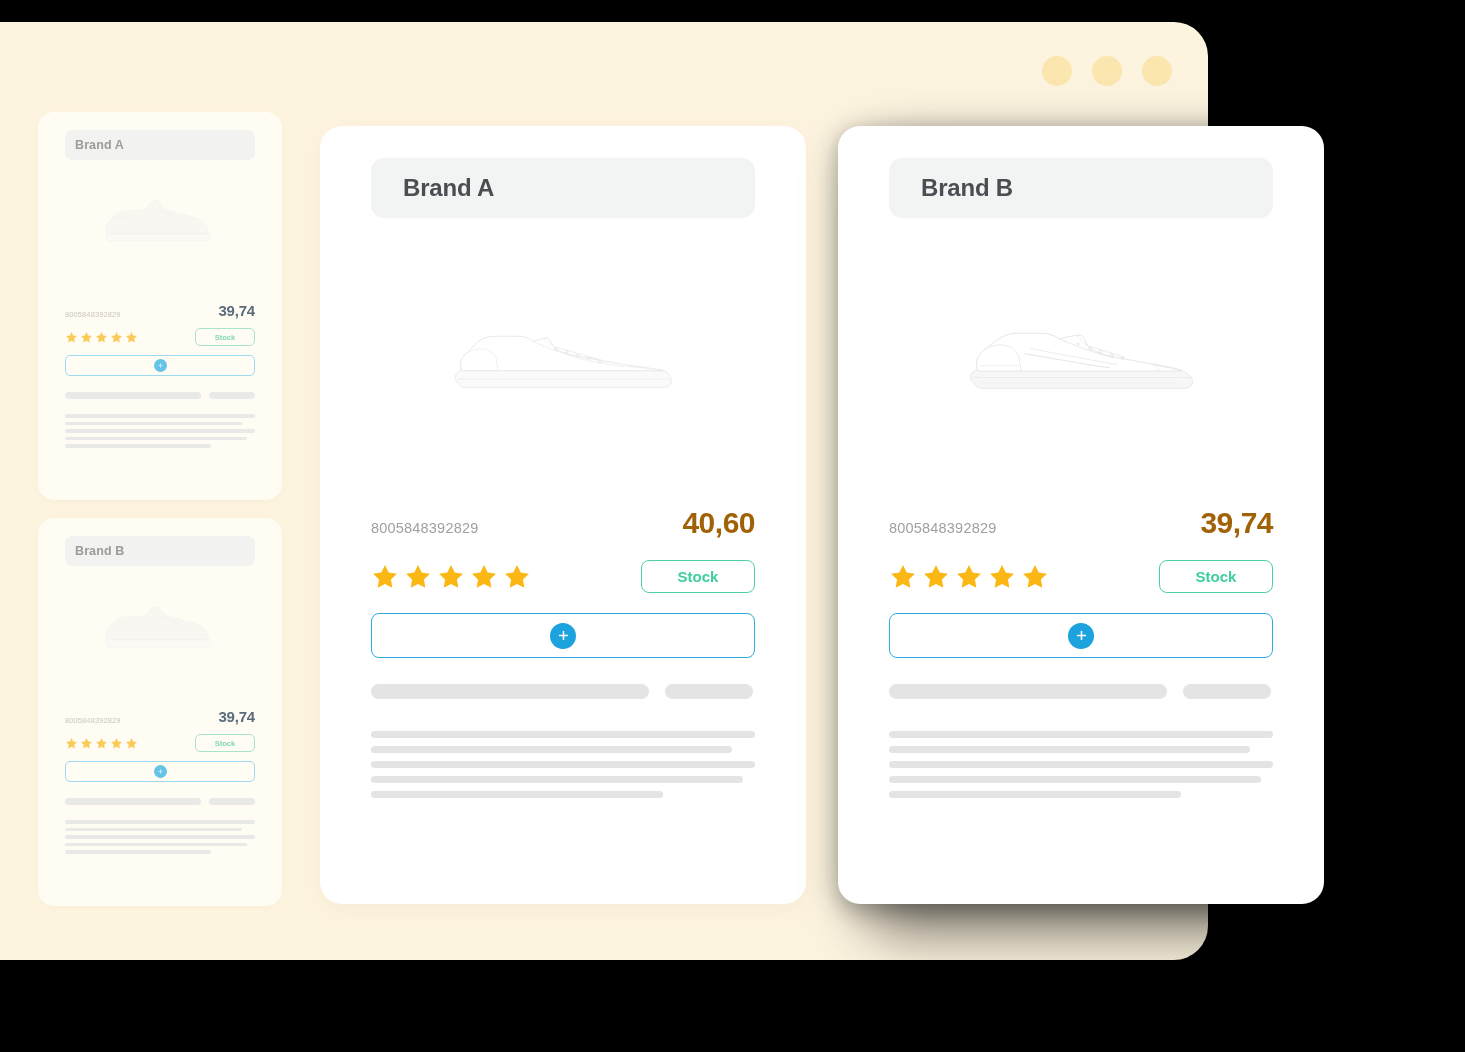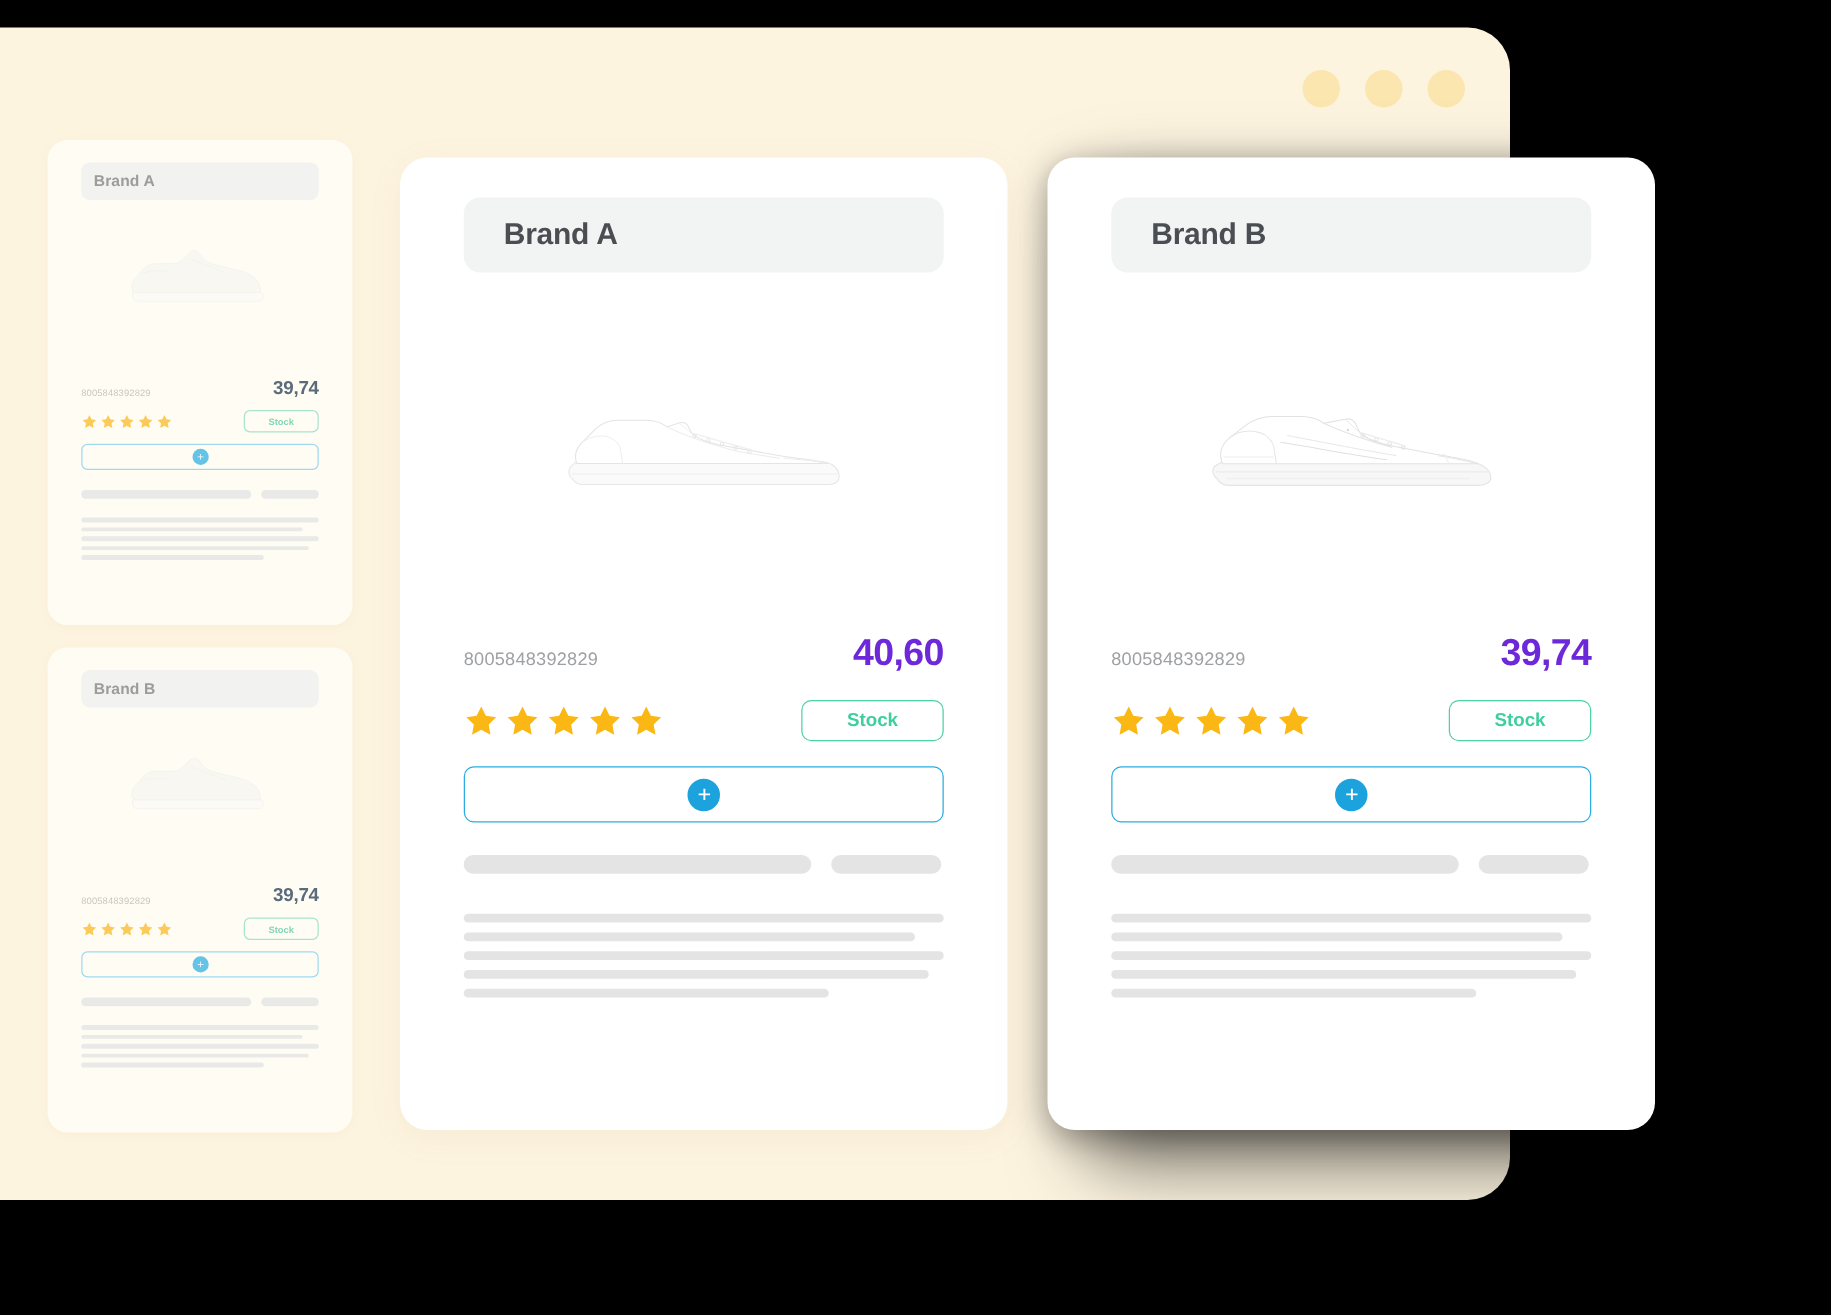--- a/index.html
+++ b/index.html
@@ -224,21 +224,21 @@
     align-items: baseline;
   }
   .sku {
     font-size: 14.5px;
     color: #9EA0A3;
     letter-spacing: .2px;
   }
   .price {
     font-size: 30px;
     font-weight: bold;
-    color: #6d28d9;
+    color: #a16207;
     letter-spacing: -.5px;
   }
   .row2 {
     display: flex;
     justify-content: space-between;
     align-items: center;
     margin-top: 20px;
   }
   .stars { display: flex; gap: 5px; }
   .stars svg { width: 28px; height: 28px; display: block; }

